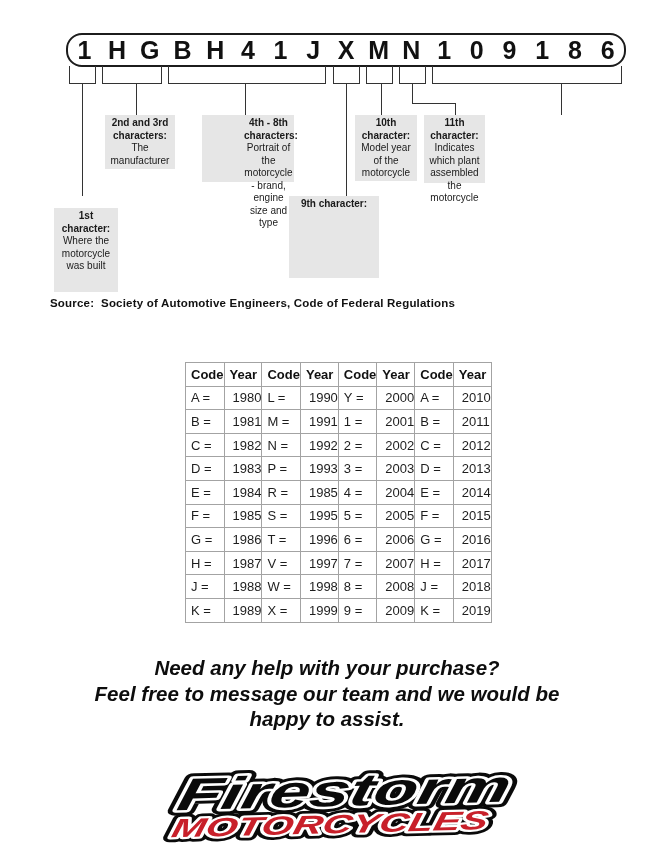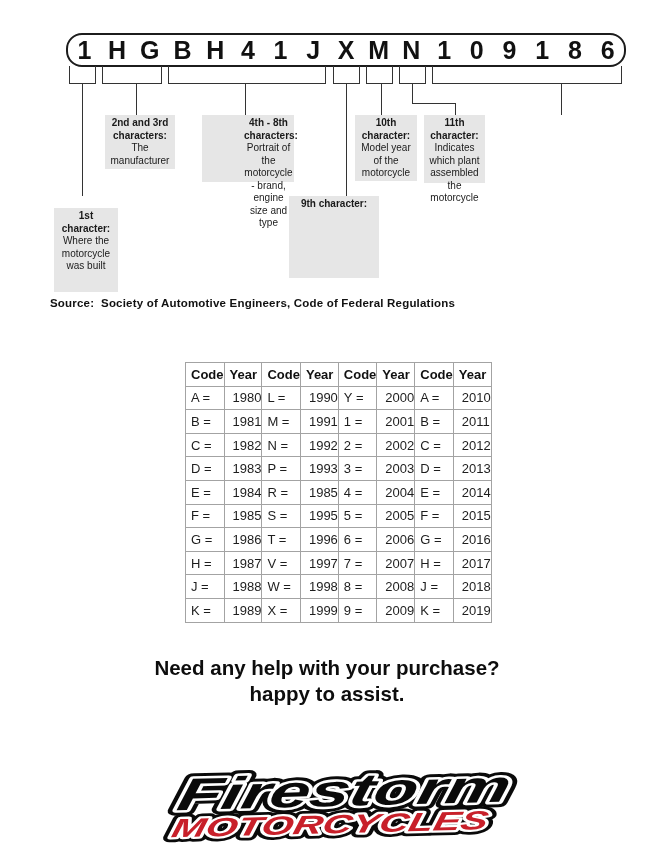--- a/index.html
+++ b/index.html
@@ -43,21 +43,21 @@
   }
   .year-table th,.year-table td{
     border:1px solid #a3a3a3;height:22.6px;padding:0 0 0 5px;
     text-align:left;font-weight:normal;white-space:nowrap;overflow:hidden;
   }
   .year-table th{font-weight:bold;color:#111;}
   .year-table td.yr{padding-left:8px;}
   
   .help-text{
     position:absolute;left:0;top:655px;width:654px;text-align:center;
-    font-weight:bold;font-size:20.5px;line-height:25.5px;color:#0d0d0d;
+    font-weight:bold;font-size:20.5px;line-height:25.5px;color:#0d0d0d;font-style:italic;
   }
   
   .logo{position:absolute;left:137px;top:760px;width:390px;height:92px;}
   .logo svg{display:block;}
   .logo text{
     font-family:"Liberation Sans","DejaVu Sans",sans-serif;
     font-weight:bold;font-style:italic;
   }
 </style>
 </head>
@@ -251,20 +251,21 @@
         <td>9 =</td>
         <td class="yr">2009</td>
         <td>K =</td>
         <td class="yr">2019</td>
       </tr>
     </tbody>
   </table>
 
   <div class="help-text">
     <div>Need any help with your purchase?</div>
+    <div>Feel free to message our team and we would be</div>
     <div>happy to assist.</div>
   </div>
 
   <div class="logo">
     <svg width="390" height="92" viewBox="0 0 390 92">
       <g transform="rotate(-1.5 200 55) skewX(-14)">
         <text x="216" y="46" font-size="45" text-anchor="middle" textLength="332" lengthAdjust="spacingAndGlyphs" stroke="#0a0a0a" stroke-width="11" stroke-linejoin="round" fill="#0a0a0a">Firestorm</text>
         <text x="209" y="73" font-size="26" text-anchor="middle" textLength="316" lengthAdjust="spacingAndGlyphs" stroke="#0a0a0a" stroke-width="10" stroke-linejoin="round" fill="#0a0a0a">MOTORCYCLES</text>
         <text x="216" y="46" font-size="45" text-anchor="middle" textLength="332" lengthAdjust="spacingAndGlyphs" stroke="#ffffff" stroke-width="5" stroke-linejoin="round" fill="#0a0a0a" paint-order="stroke">Firestorm</text>
         <text x="209" y="73" font-size="26" text-anchor="middle" textLength="316" lengthAdjust="spacingAndGlyphs" stroke="#ffffff" stroke-width="4.5" stroke-linejoin="round" fill="#c8202a" paint-order="stroke">MOTORCYCLES</text>

